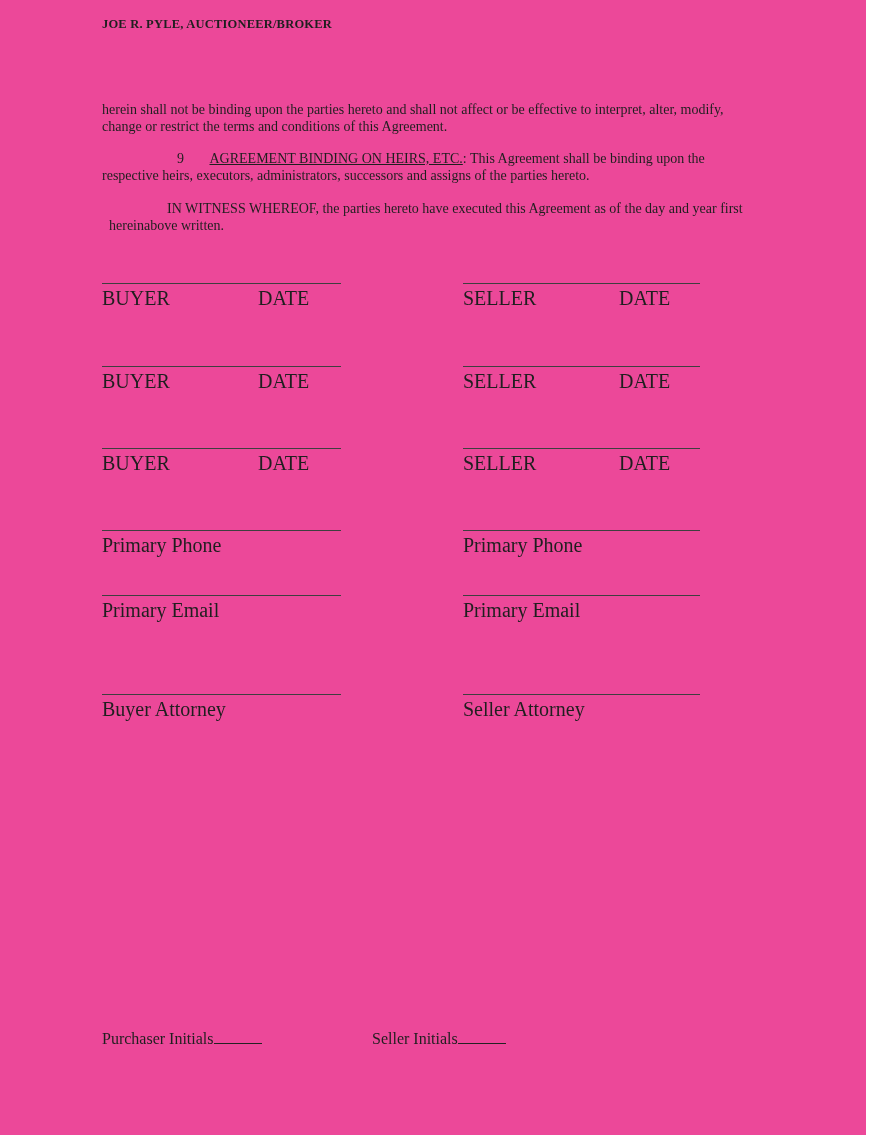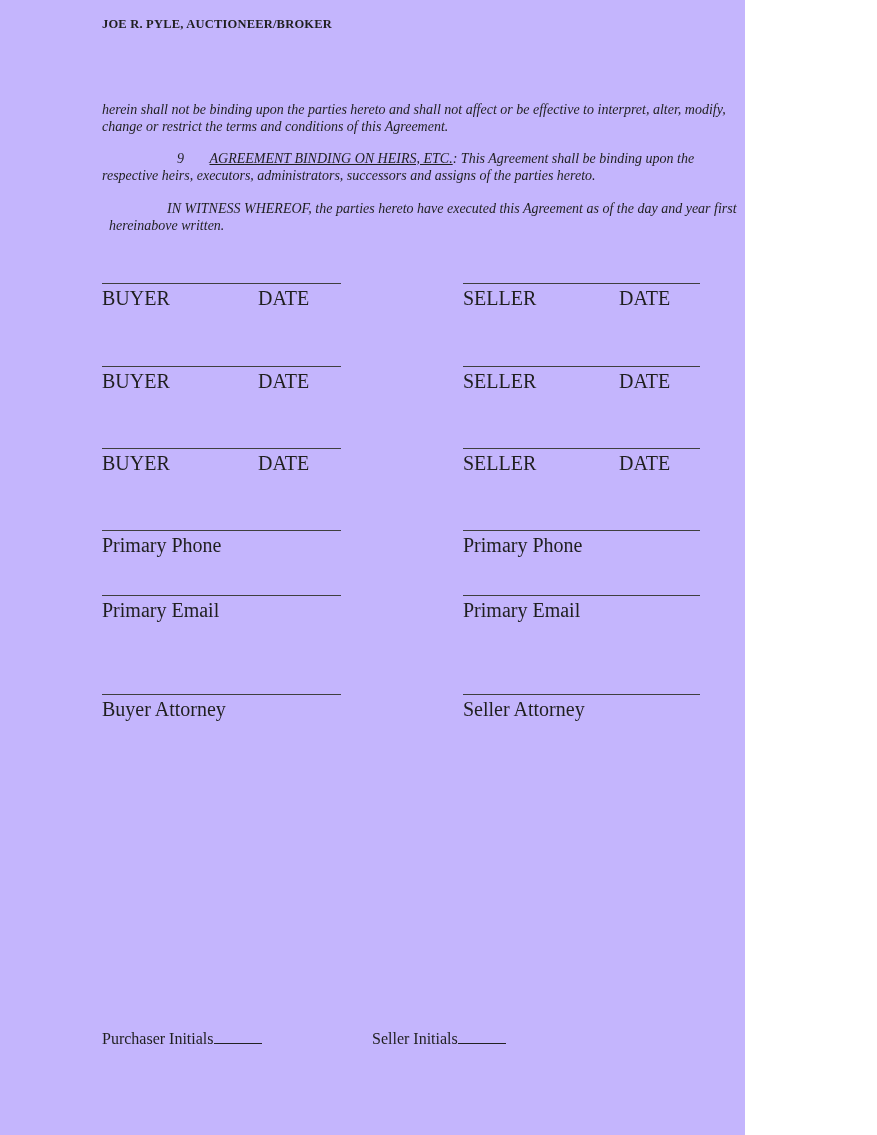--- a/index.html
+++ b/index.html
@@ -1,40 +1,39 @@
 <!DOCTYPE html>
 <html><head>
 <meta charset="utf-8">
 <style>
   html, body { margin: 0; padding: 0; background: #ffffff; }
   .page {
     position: relative;
-    width: 745px;
+    width: 866px;
     height: 1135px;
-    background: #c4b5fd;
+    background: #ec4899;
     font-family: "Liberation Serif", serif;
     color: #1f1f1f;
     overflow: hidden;
   }
   .doc-header {
     position: absolute;
     left: 102px;
     top: 17px;
     font-size: 12.5px;
     font-weight: bold;
     letter-spacing: 0.2px;
     white-space: nowrap;
   }
   .para {
     position: absolute;
     left: 102px;
     width: 680px;
     font-size: 14px;
     line-height: 16.5px;
-    font-style: italic;
   }
   .para .line { white-space: nowrap; }
   .indent-75 { padding-left: 75px; }
   .indent-65 { padding-left: 65px; }
   .indent-7  { padding-left: 7px; }
   .u { text-decoration: underline; margin-left: 22px; }
 
   .field {
     position: absolute;
     height: 22px;

